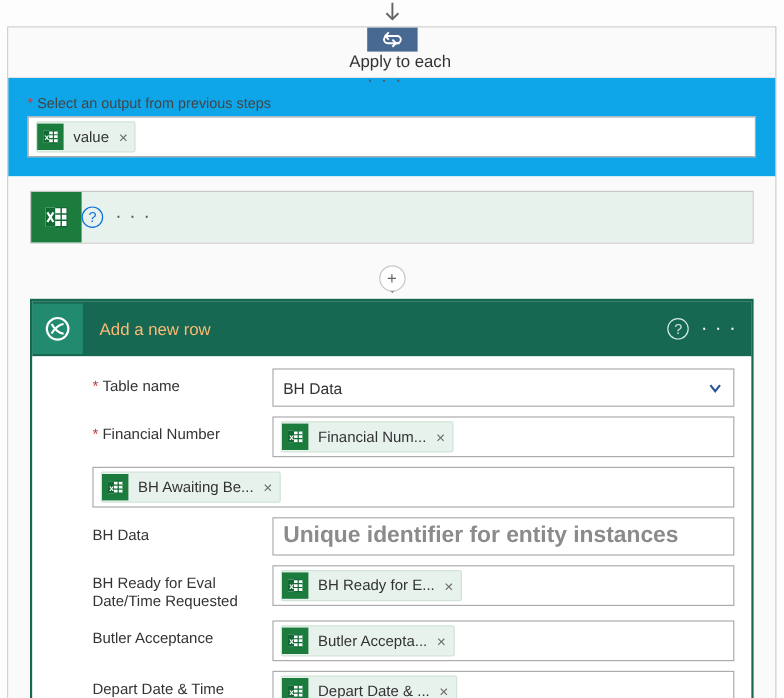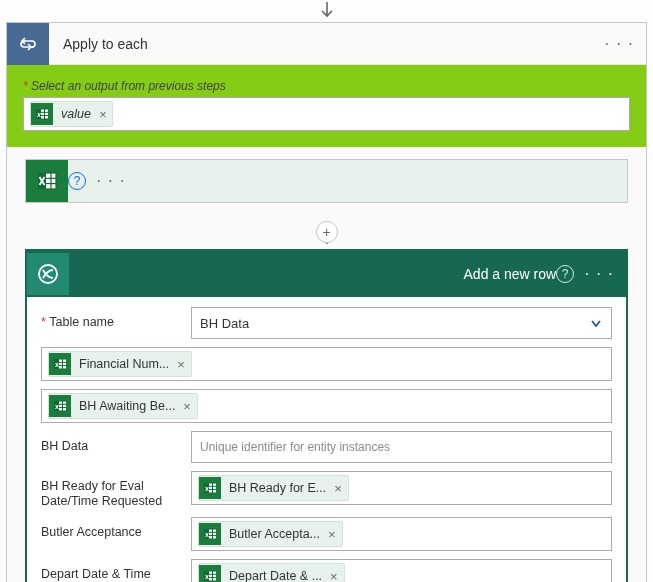--- a/index.html
+++ b/index.html
@@ -11,33 +11,34 @@
     width: 22px; height: 22px; border-radius: 50%; background: #fff;
     border: 1px solid #c7c7c7; color: #646464; font-size: 14px; line-height: 20px;
     cursor: pointer; z-index: 2;
   }
   .arrow-container .arrow-down { margin-top: 20px; }
 
   .action-card { border: 1px solid #c7c7c7; margin: 0 6px; background: #fafafa; }
   .action-header {
     display: flex; align-items: center; height: 42px; background: #fafafa;
     border-bottom: 1px solid #e5e5e5;
+    flex-direction: column;
   }
   .action-icon {
     width: 42px; height: 42px; display: flex; align-items: center; justify-content: center;
     color: #fff;
   }
   .loop-icon-bg { background: #486991; }
   .action-title { flex: 1; padding-left: 14px; font-size: 14px; color: #333; }
   .action-menu { margin-right: 12px; color: #555; cursor: pointer; font-size: 16px; letter-spacing: 1px; }
   .action-help { margin-right: 10px; color: #0b6dde; cursor: pointer; width: 18px; height: 18px;
     border: 1px solid #0b6dde; border-radius: 50%; font-size: 12px; display: flex;
     align-items: center; justify-content: center; }
 
-  .action-body { padding: 10px 16px 16px 16px; background: #84cc16; font-style: italic; }
+  .action-body { padding: 10px 16px 16px 16px; background: #0ea5e9; }
   .sub-label { font-size: 12px; color: #444; margin: 4px 0 4px 0; }
   .required::before { content: "*\00a0"; color: #c1403d; }
   .token-input-row {
     border: 1px solid #acacac; background: #fff; min-height: 34px;
     display: flex; align-items: flex-start; padding: 3px 6px; flex-wrap: wrap;
   }
   .token {
     display: inline-flex; align-items: center; background: #e8f2ec;
     border: 1px solid #cfe3d6; border-radius: 2px; height: 26px;
     padding: 0 6px 0 0; font-size: 12.5px; color: #333;
@@ -55,37 +56,37 @@
   .excel-header {
     display: flex; align-items: center; height: 42px; background: #e8f2ec;
   }
   .excel-icon-bg { background: #1b7c3d; }
 
   .dataverse-card { border: 2px solid #176852; background: #fff; }
   .dataverse-header {
     display: flex; align-items: center; height: 46px; background: #176852; color: #fff;
   }
   .dv-icon-bg { background: #228b6f; }
-  .dataverse-header .action-title { color: #ffffff; text-align: right; }
+  .dataverse-header .action-title { color: #fdba74; }
   .dataverse-header .action-help { border-color: #cfe9df; color: #cfe9df; }
   .dataverse-header .action-menu { color: #fff; }
 
   .form-body { padding: 10px 14px 14px 14px; background: #fff; }
-  .form-row { display: flex; align-items: flex-start; margin-bottom: 8px; }
+  .form-row { display: flex; align-items: flex-start; margin-bottom: 8px; margin-left: 36px; }
   .form-row-label { width: 150px; font-size: 12.5px; color: #333; padding-top: 8px; line-height: 1.2; }
   .form-row-field { flex: 1; }
   .select-field {
     border: 1px solid #acacac; height: 32px; display: flex; align-items: center;
     padding: 0 8px; font-size: 13px; color: #333; justify-content: space-between;
     cursor: pointer; background: #fff;
   }
   .chevron { color: #2a5699; }
   .text-input-empty {
-    border: 1px solid #acacac; height: 32px; padding: 0 8px; font-size: 12px;
-    color: #8b8b8b; display: flex; align-items: center; background: #fff;
+    border: 1px solid #acacac; height: 32px; padding: 0 8px; font-size: 19px;
+    color: #8b8b8b; display: flex; align-items: center; background: #fff; font-weight: bold;
   }
 
   svg { display: block; }
 </style>
 </head>
 <body>
 
 <div class="arrow-down">
   <svg width="18" height="18" viewBox="0 0 18 18" style="margin:0 auto">
     <line x1="9" y1="0" x2="9" y2="13" stroke="#646464" stroke-width="1.6"></line>
@@ -185,20 +186,21 @@
               <span class="chevron">
                 <svg width="14" height="14" viewBox="0 0 14 14">
                     <polyline points="3,5 7,10 11,5" fill="none" stroke="#2a5699" stroke-width="1.8"></polyline>
                   </svg>
               </span>
             </div>
           </div>
         </div>
 
         <div class="form-row">
+          <div class="form-row-label required">Financial Number</div>
           <div class="form-row-field">
             <div class="token-input-row">
               <span class="token">
                 <span class="token-icon">
                   <svg width="14" height="14" viewBox="0 0 14 14">
                       <rect x="1" y="2" width="12" height="10" fill="#fff"></rect>
                       <rect x="1" y="2" width="5" height="10" fill="#0f6b33"></rect>
                       <line x1="6" y1="2" x2="13" y2="2" stroke="#0f6b33"></line>
                       <line x1="6" y1="5.3" x2="13" y2="5.3" stroke="#0f6b33"></line>
                       <line x1="6" y1="8.6" x2="13" y2="8.6" stroke="#0f6b33"></line>

